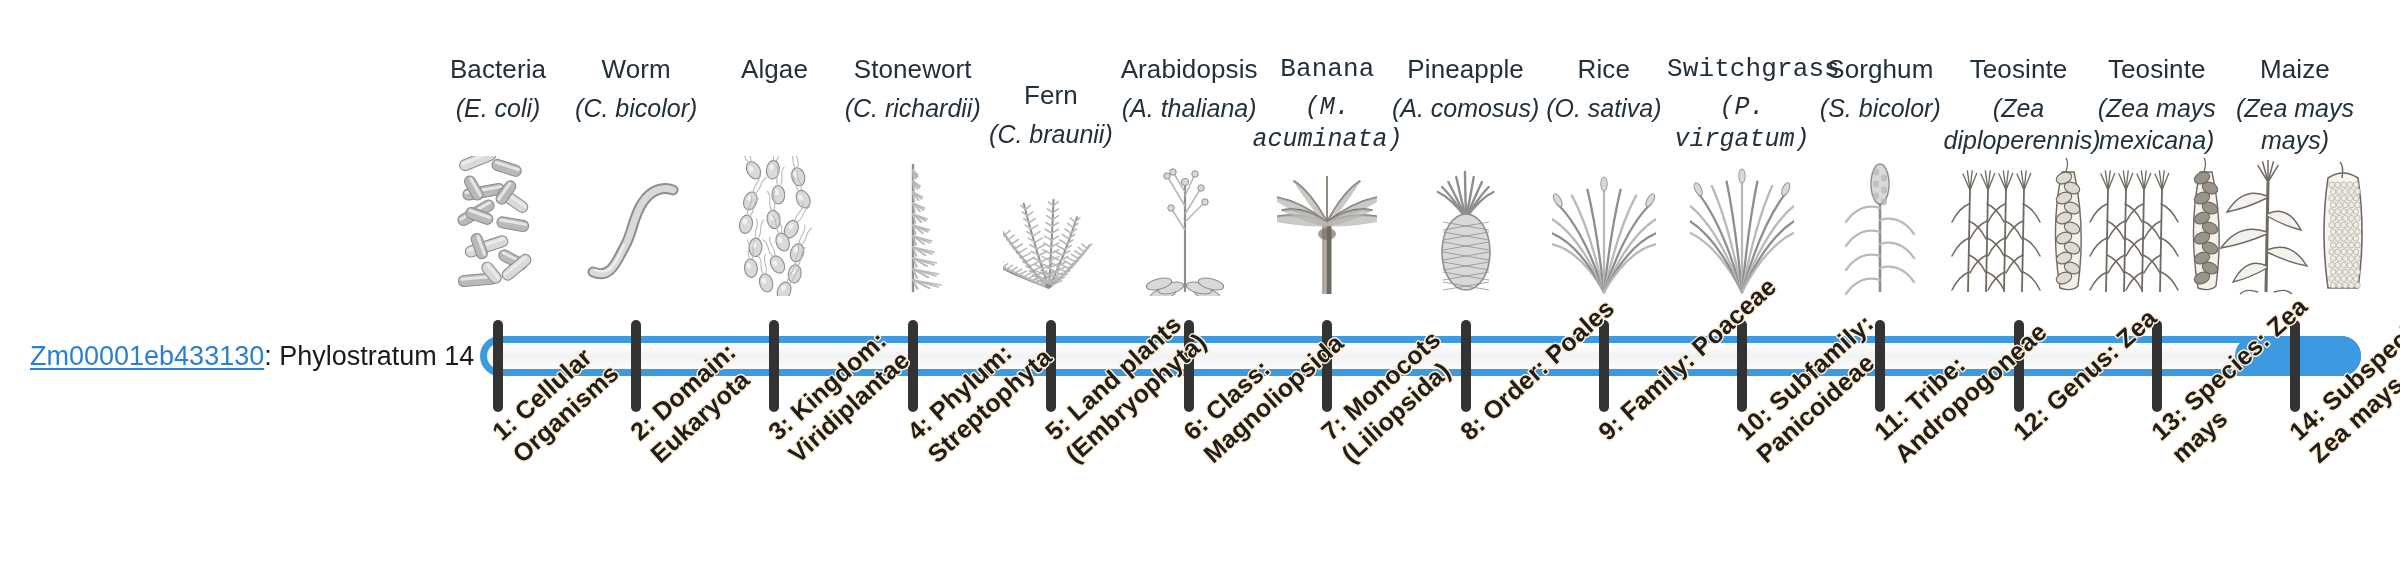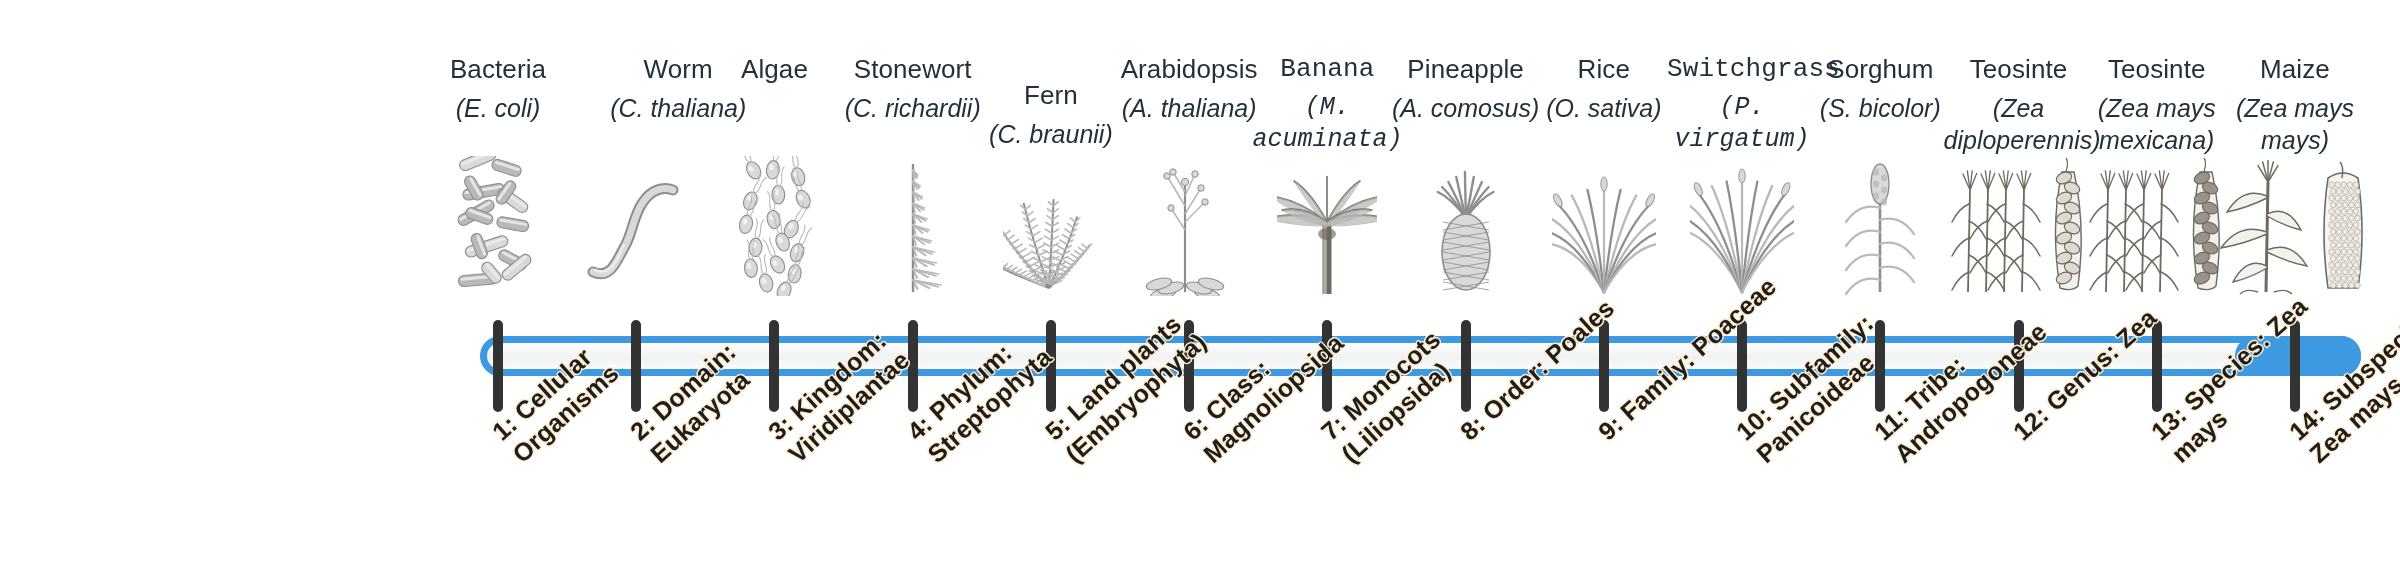--- a/index.html
+++ b/index.html
@@ -77,29 +77,32 @@
     white-space:normal;
     pointer-events:auto;
   }
   .rank .num{white-space:nowrap;}
 </style>
 </head>
 <body>
 
 <div id="stage">
 
+  <div id="gene-label" style="left: 30px; width: 430px;">
+    <span class="gene-link">Zm00001eb433130</span><span>: </span><span>Phylostratum 14</span>
+  </div>
 
   <div id="columns">
       <div class="col" style="left: 423px;">
         <div class="common">Bacteria</div>
         <div class="sci">(E. coli)</div>
       </div>
-      <div class="col" style="left: 561.23px; margin-left: 42px;">
+      <div class="col" style="left: 561.23px;">
         <div class="common">Worm</div>
-        <div class="sci">(C. thaliana)</div>
+        <div class="sci">(C. bicolor)</div>
       </div>
       <div class="col" style="left: 699.46px;">
         <div class="common">Algae</div>
       </div>
       <div class="col" style="left: 837.69px;">
         <div class="common">Stonewort</div>
         <div class="sci">(C. richardii)</div>
       </div>
       <div class="col" style="left: 975.92px; margin-top: 26px;">
         <div class="common">Fern</div>

